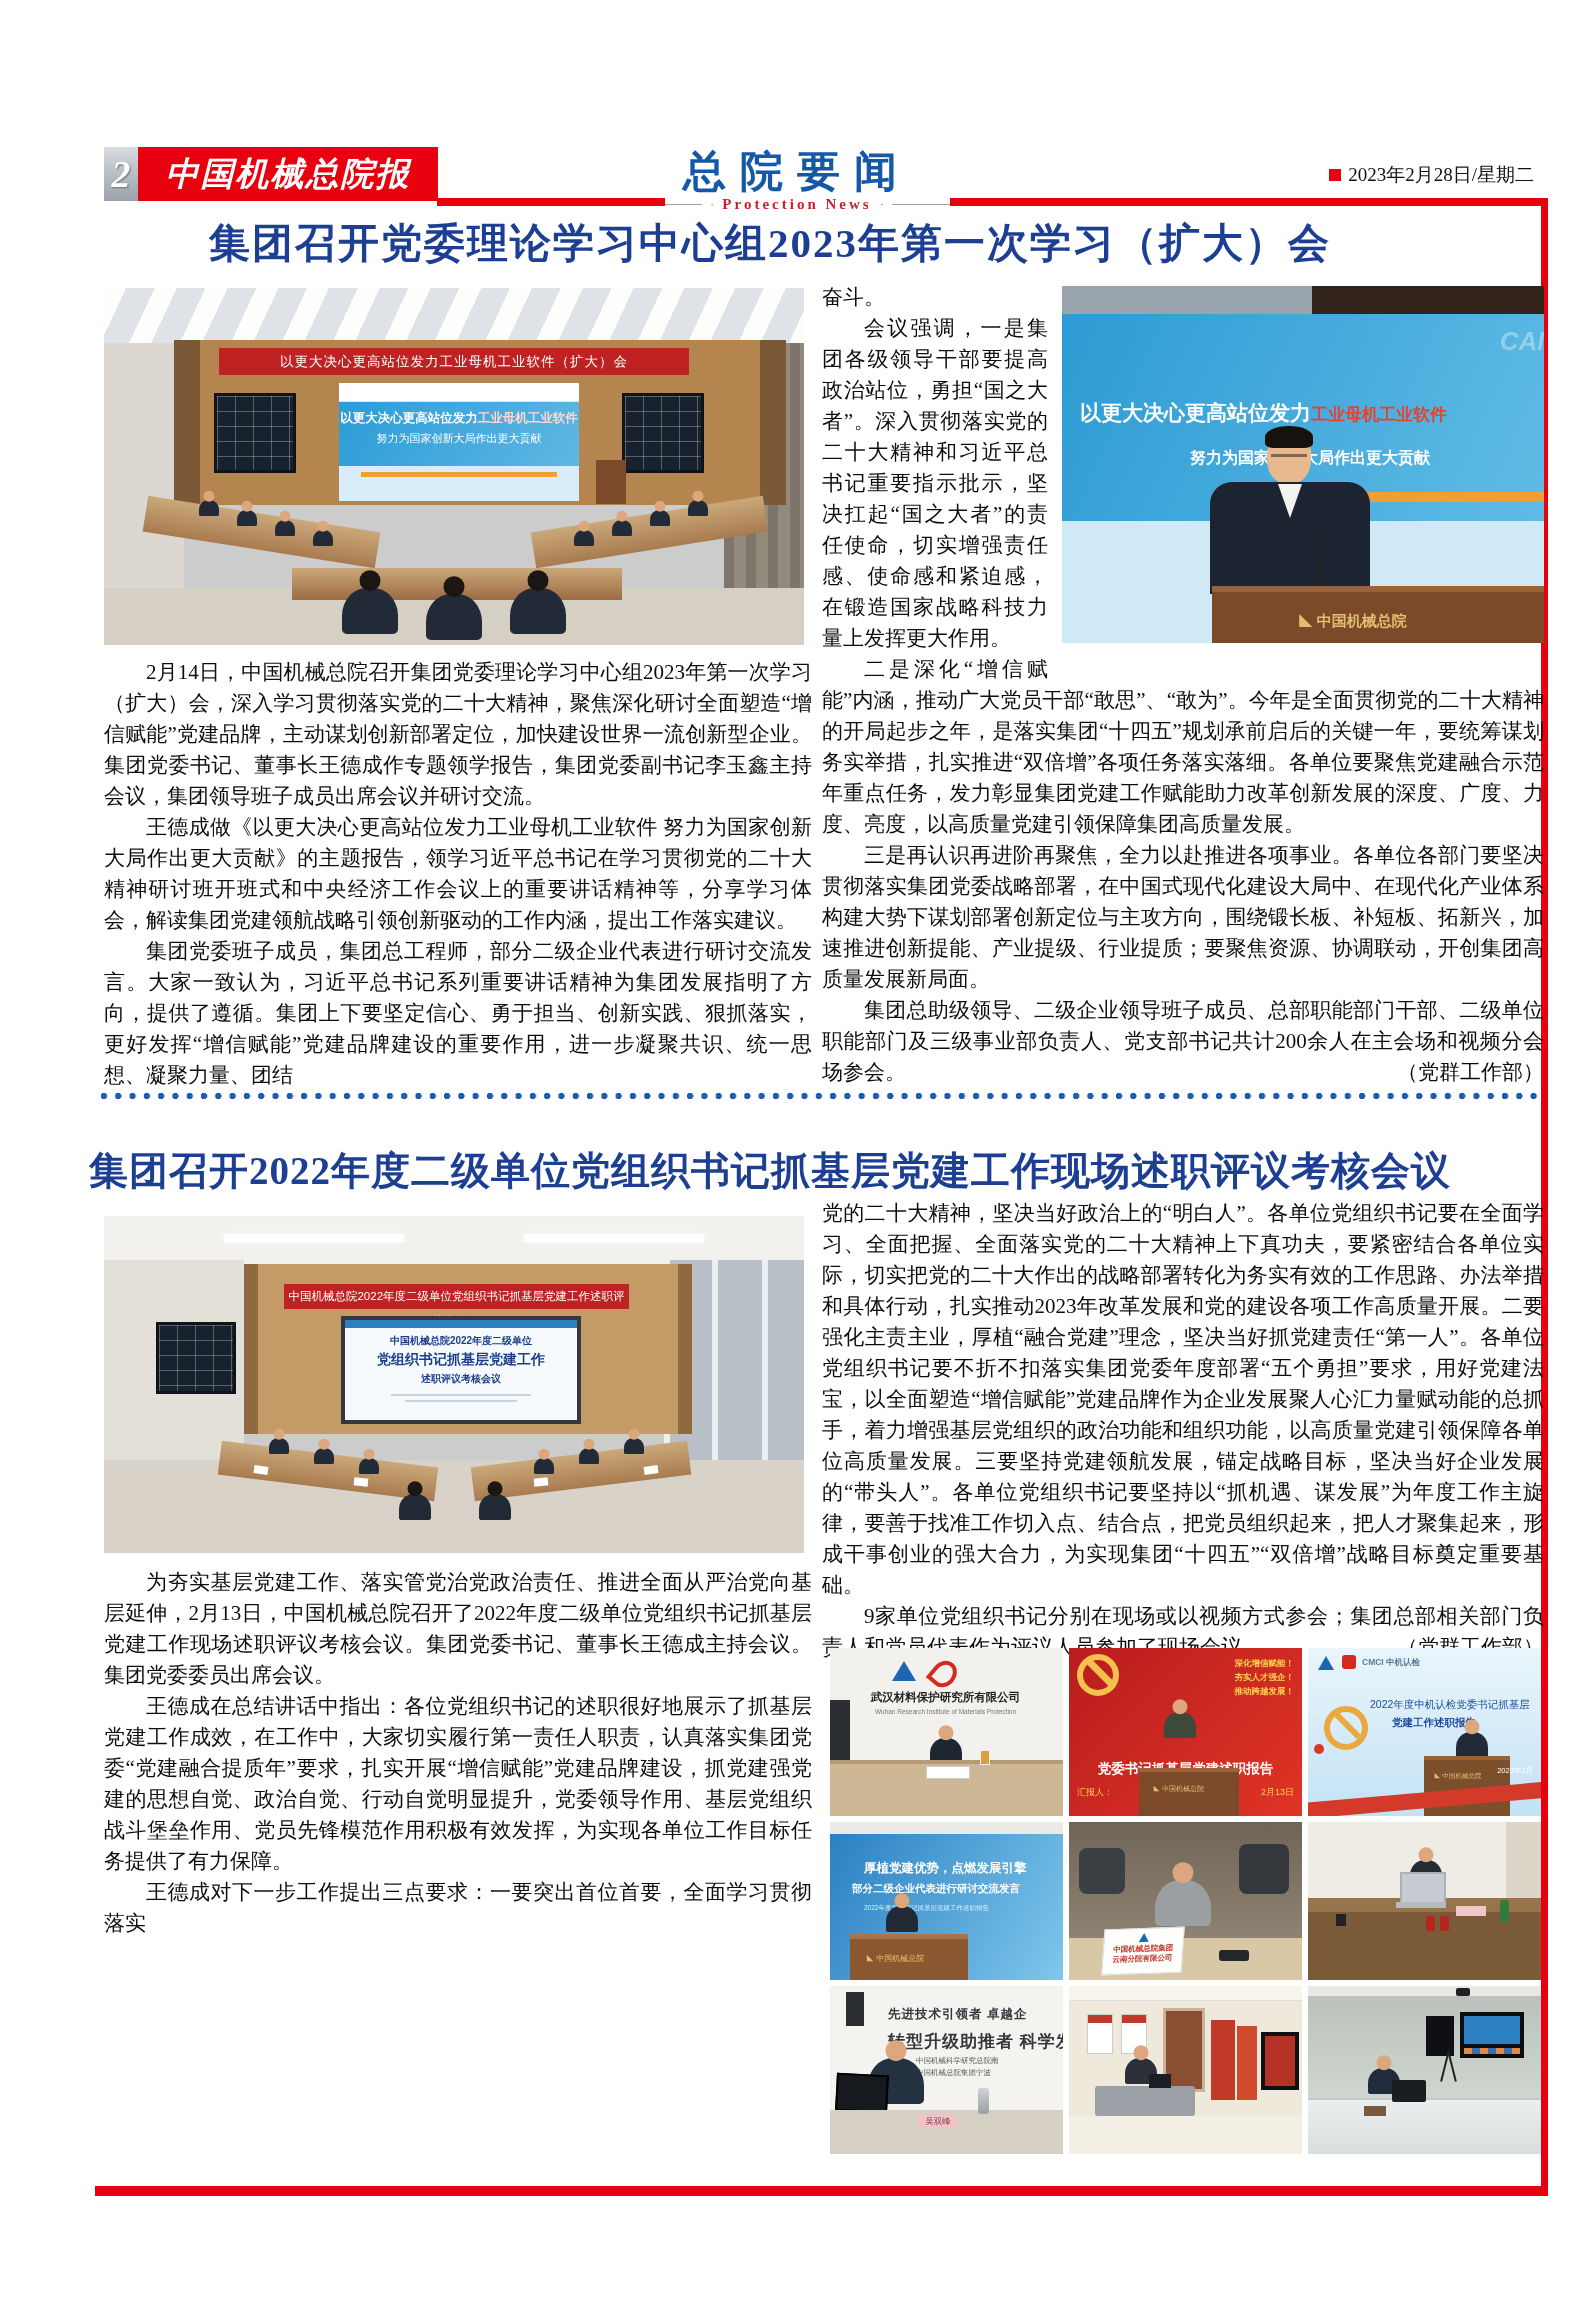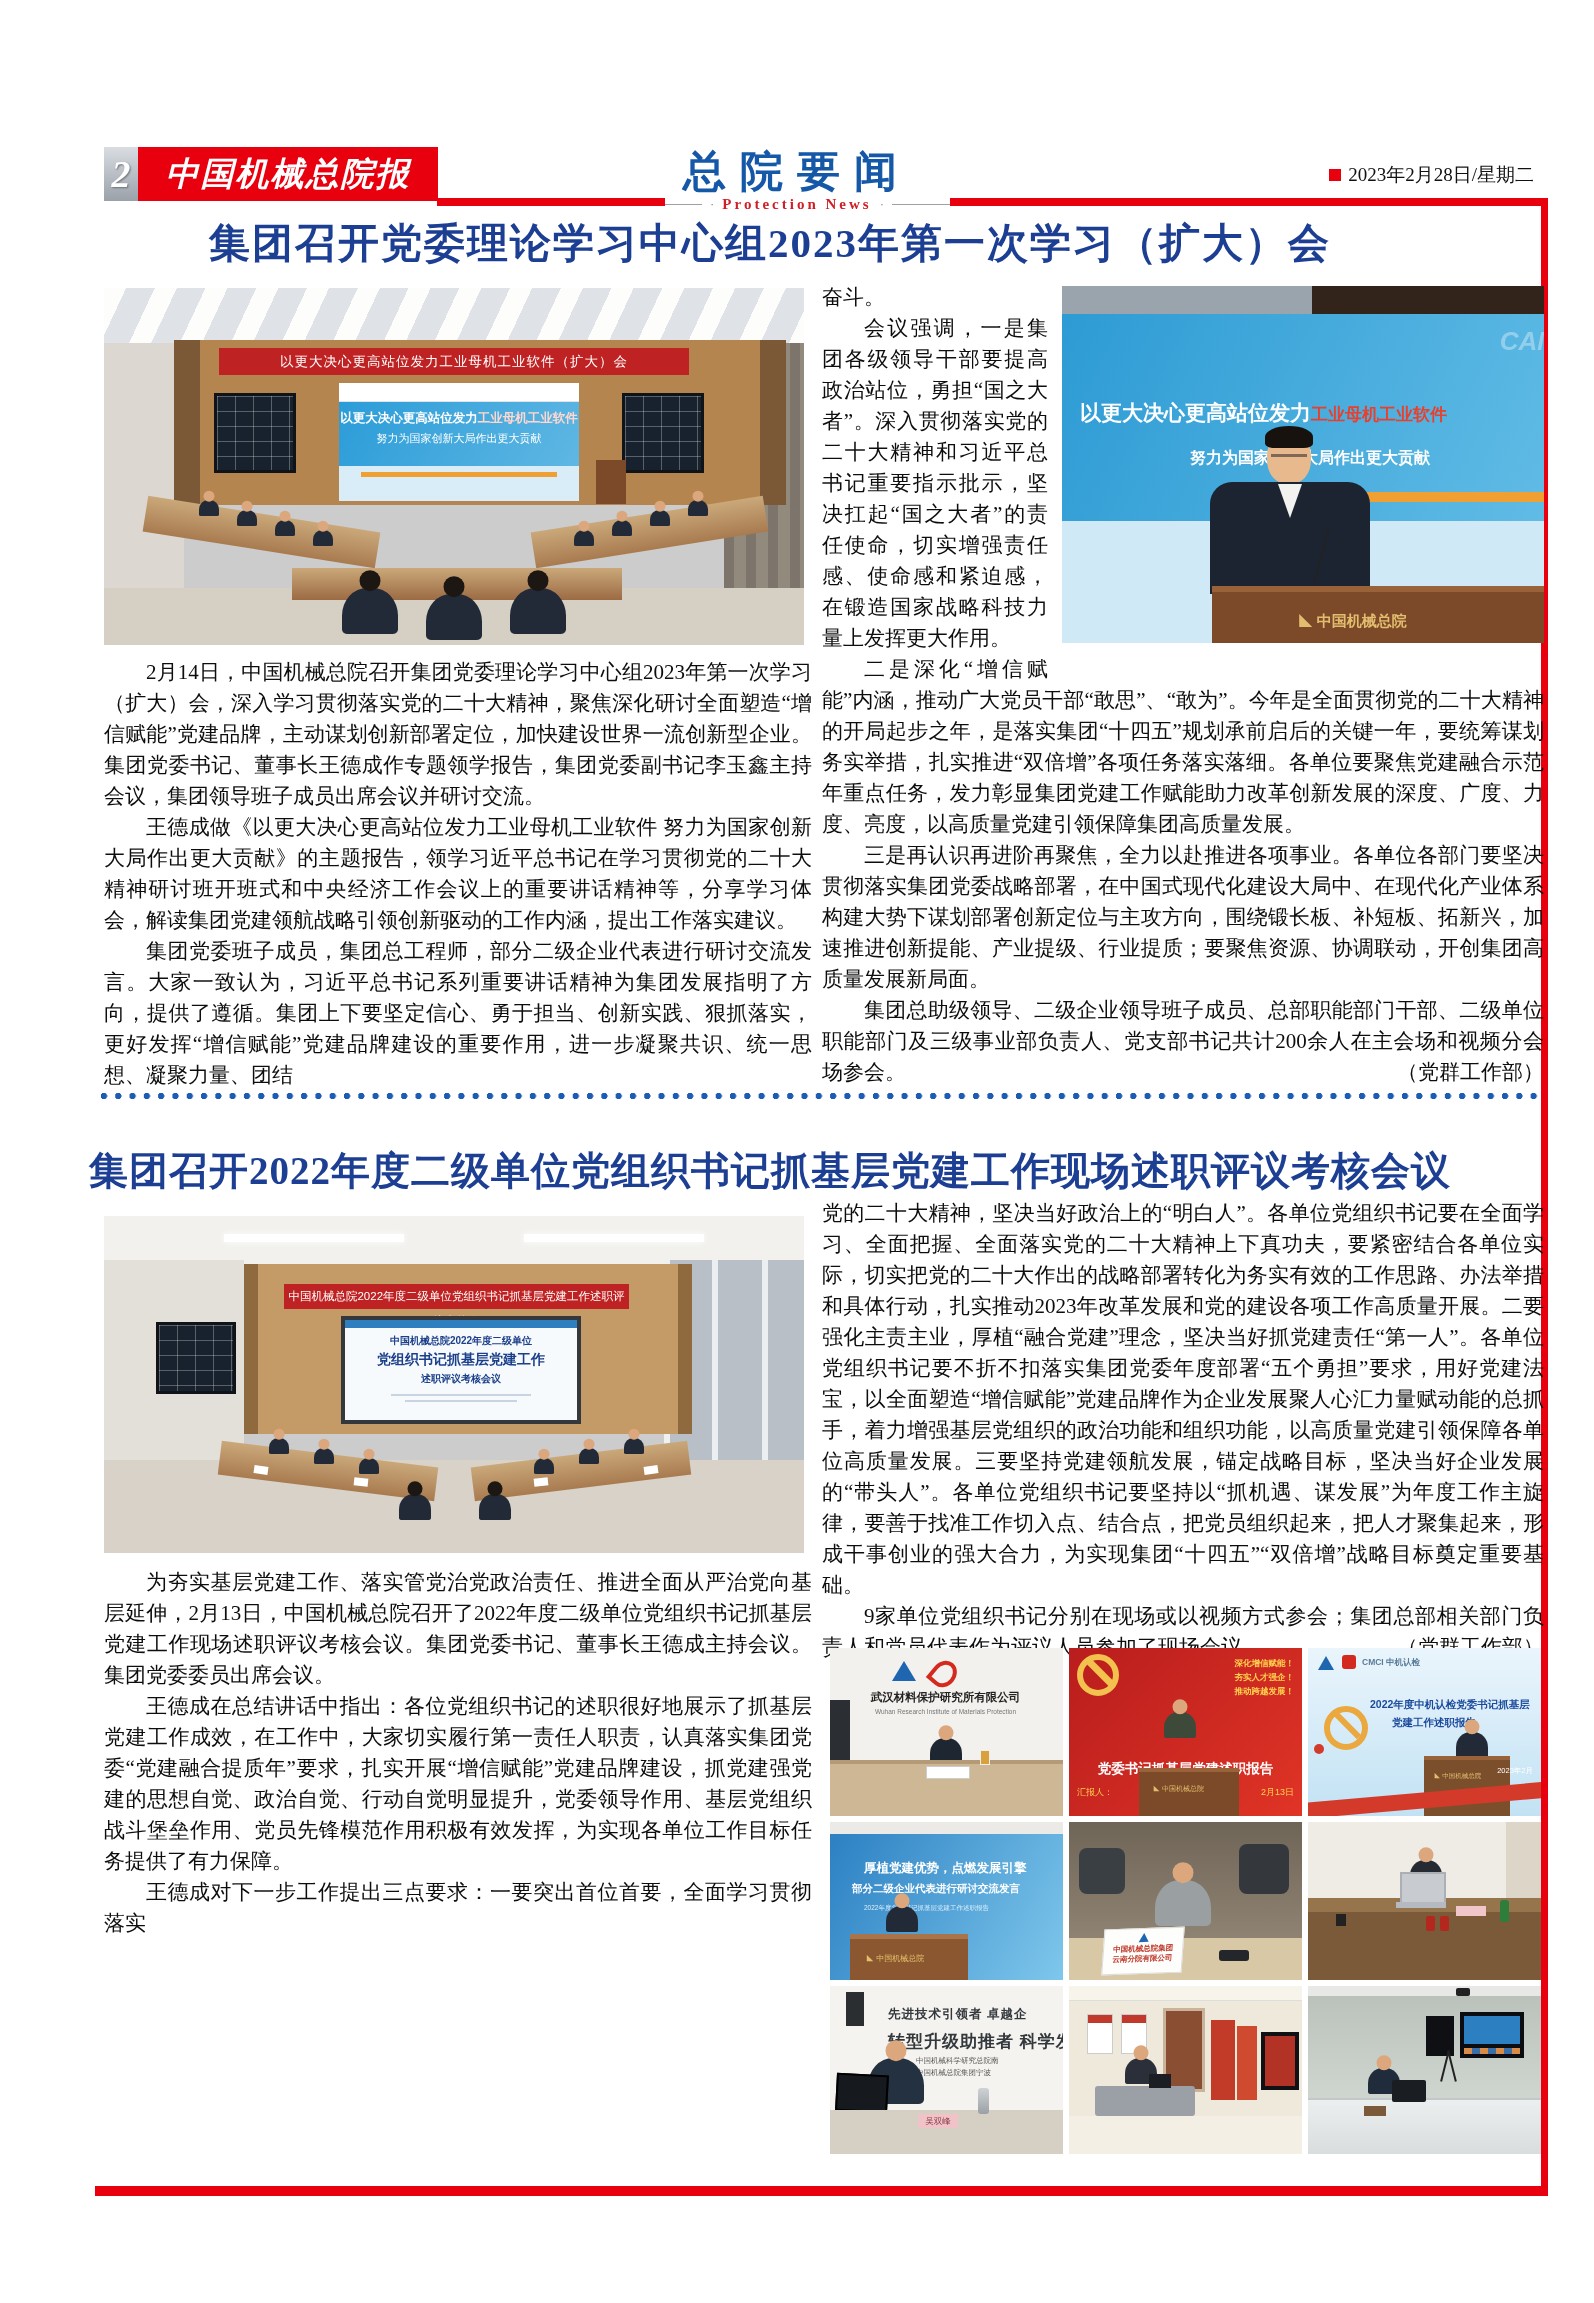--- a/index.html
+++ b/index.html
@@ -237,21 +237,21 @@
       </div>
     </div>
 
     <div class="gcell" style="background:linear-gradient(180deg,#eaf5fc,#c2e2f4);">
       <div class="abs" style="left:10px;top:8px;width:0;height:0;border-left:8px solid transparent;border-right:8px solid transparent;border-bottom:14px solid #1f66b0;"></div>
       <div class="abs" style="left:34px;top:7px;width:14px;height:14px;background:#d4291f;border-radius:3px;"></div>
       <div class="t" style="left:54px;top:9px;font-size:8.5px;font-weight:bold;color:#5a7d9a;">CMCI 中机认检</div>
       <div class="abs goldring" style="left:16px;top:58px;width:32px;height:32px;border-color:#eaa83e;"></div>
       <div class="abs goldbar" style="left:22px;top:74px;width:34px;height:6px;background:#eaa83e;transform:rotate(45deg);"></div>
       <div class="abs" style="left:6px;top:96px;width:10px;height:10px;background:#d43a2a;border-radius:50%;"></div>
-      <div class="t" style="left:62px;top:50px;font-size:10.5px;font-weight:bold;color:#1b4a9c;">2022年度中机认检党委书记抓基层</div>
+      <div class="t" style="left:62px;top:50px;font-size:10.5px;font-weight:normal;color:#1b4a9c;">2022年度中机认检党委书记抓基层</div>
       <div class="t" style="left:84px;top:68px;font-size:10.5px;font-weight:bold;color:#1b4a9c;">党建工作述职报告</div>
       <div class="fig f-md" style="left:148px;top:84px;"></div>
       <div class="abs" style="left:116px;top:108px;width:86px;height:60px;background:#7c4f2c;border-top:4px solid #9a6238;">
         <div class="t" style="left:10px;top:12px;font-size:6.5px;color:#e2bd6f;">◣ 中国机械总院</div>
       </div>
       <div class="abs" style="left:-10px;top:144px;width:260px;height:16px;background:#d43a2a;transform:rotate(-5deg);"></div>
       <div class="t" style="right:8px;top:118px;font-size:7.5px;color:#fff;">2023年2月</div>
     </div>
 
     <div class="gcell" style="background:linear-gradient(120deg,#2a7fc2,#7ec7ec);">

